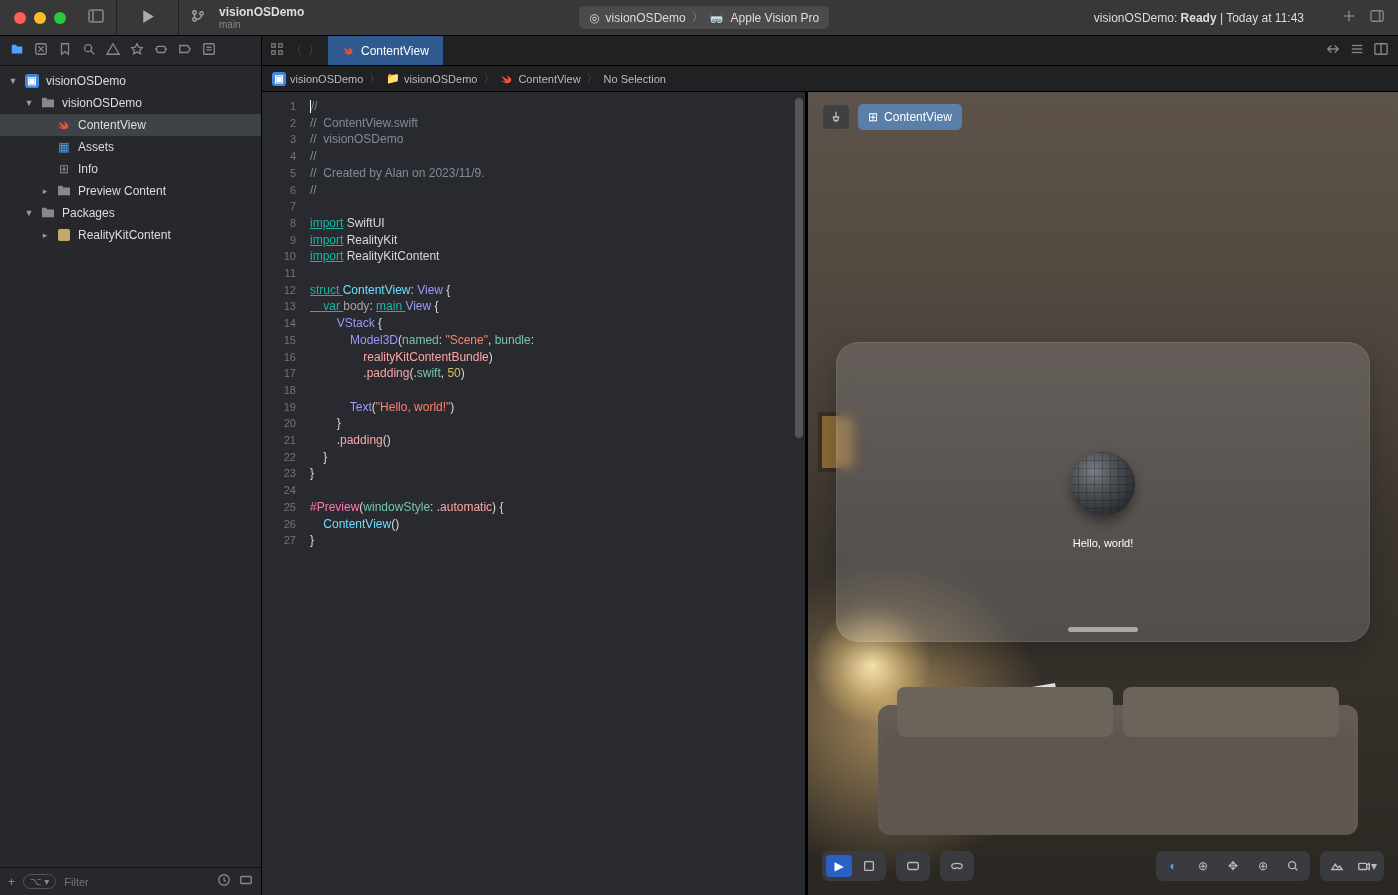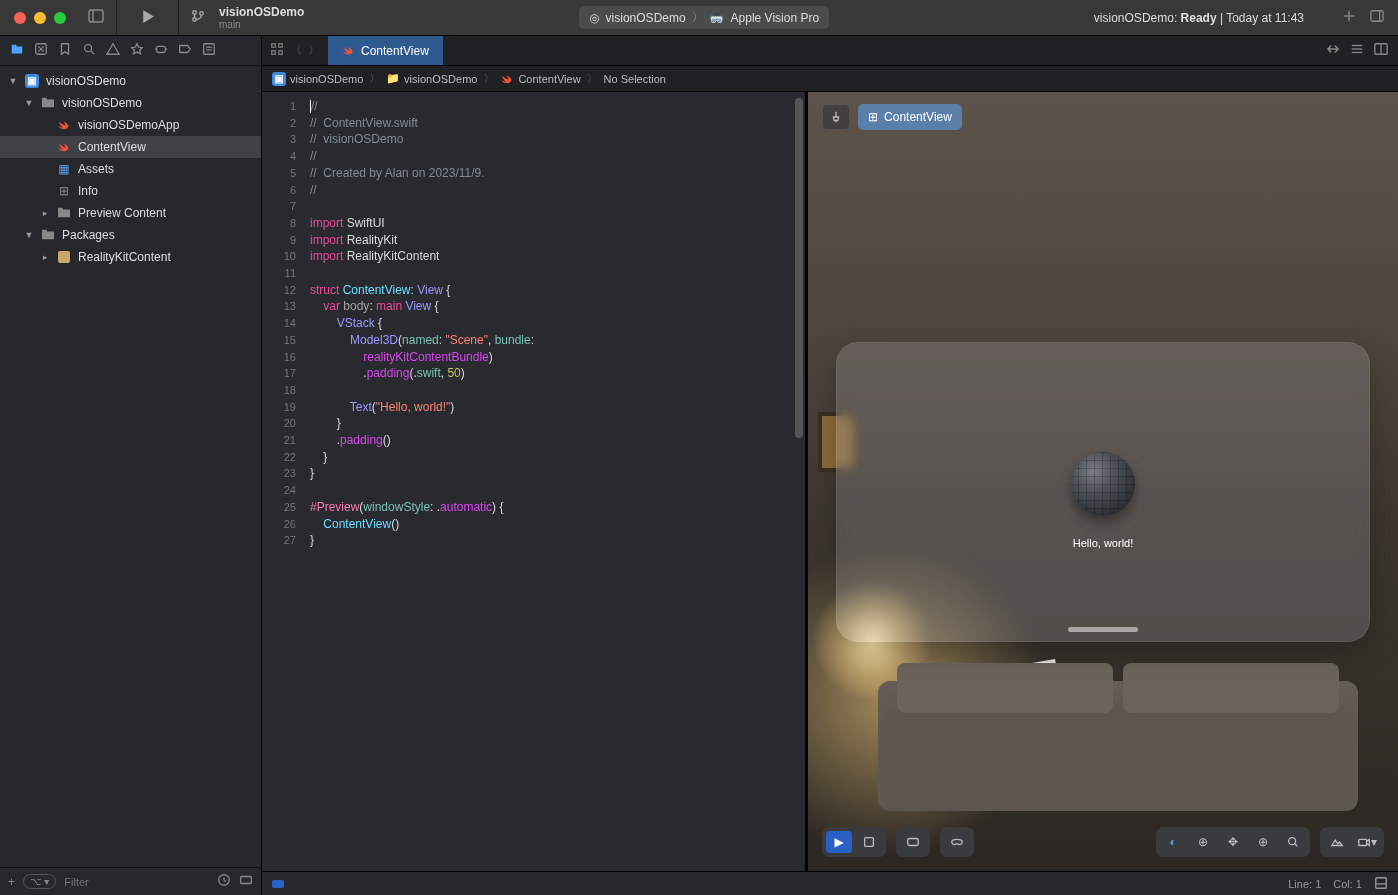--- a/index.html
+++ b/index.html
@@ -47,24 +47,24 @@
 .tab .ic-swift svg{width:13px;height:13px;}
 .tabbar .right-ed{margin-left:auto;display:flex;gap:10px;padding:0 10px;color:#888;}
 .breadcrumb{height:26px;background:#202123;display:flex;align-items:center;gap:4px;padding:0 10px;font-size:11px;color:#bbb;border-bottom:1px solid #000;}
 .breadcrumb .sep{color:#666;padding:0 2px;}
 .editor-split{display:flex;flex:1;min-height:0;}
 .code-pane{width:546px;display:flex;background:#292a30;border-right:3px solid #000;position:relative;}
 .gutter{width:42px;background:#292a30;text-align:right;padding:6px 8px 0 0;color:#747478;font-family:Menlo,monospace;font-size:11px;line-height:16.7px;}
 .code{flex:1;padding:6px 0 0 6px;font-family:Menlo,monospace;font-size:12px;line-height:16.7px;white-space:pre;color:#d9d9d9;overflow:hidden;}
 .code .cursor{display:inline-block;width:1px;height:13px;background:#fff;vertical-align:middle;}
 .c-comment{color:#7f8c98;}
-.c-kw{color:#ec4899;}
+.c-kw{color:#14b8a6;text-decoration:underline;}
 .c-type{color:#9b98ff;}
 .c-type2{color:#6bdfff;}
-.c-func{color:#d946ef;}
+.c-func{color:#fca5a5;}
 .c-str{color:#ff8170;}
 .c-num{color:#d0bf69;}
 .c-attr{color:#ff7ab2;}
 .c-prop{color:#78c2b3;}
 .c-id{color:#a3a3a3;}
 .scrollbar-v{position:absolute;right:0;top:0;bottom:0;width:14px;}
 .scrollbar-thumb{position:absolute;right:2px;top:6px;width:8px;height:340px;background:#555;border-radius:4px;}
 .canvas{flex:1;background:#2a2a2c;display:flex;flex-direction:column;position:relative;}
 .canvas-header{position:absolute;top:12px;left:14px;display:flex;gap:8px;z-index:2;}
 .pin-btn{width:28px;height:26px;background:rgba(60,60,60,0.8);border:1px solid #555;border-radius:5px;display:flex;align-items:center;justify-content:center;color:#bbb;}
@@ -206,29 +206,20 @@
           </div>
           <div class="tree-item" style="padding-left: 24px;">
             <span class="chev">▼</span>
             <span class="ic">
               <span class="ic-folder"><svg viewBox="0 0 16 14">
                   <path d="M1 2h5l1 2h8v9H1z"></path>
                 </svg></span>
             </span>
             <span>visionOSDemo</span>
           </div>
-          <div class="tree-item" style="padding-left: 40px;">
-            <span class="chev"></span>
-            <span class="ic">
-              <span class="ic-swift"><svg viewBox="0 0 16 16">
-                  <path d="M13 10c0 2-2 4-5 4-4 0-7-4-7-4s3 2 6 2c-2-1-4-4-5-7 2 2 5 4 8 5-1-2-2-5-2-5s4 2 5 5z"></path>
-                </svg></span>
-            </span>
-            <span>visionOSDemoApp</span>
-          </div>
           <div class="tree-item selected" style="padding-left: 40px;">
             <span class="chev"></span>
             <span class="ic">
               <span class="ic-swift"><svg viewBox="0 0 16 16">
                   <path d="M13 10c0 2-2 4-5 4-4 0-7-4-7-4s3 2 6 2c-2-1-4-4-5-7 2 2 5 4 8 5-1-2-2-5-2-5s4 2 5 5z"></path>
                 </svg></span>
             </span>
             <span>ContentView</span>
           </div>
           <div class="tree-item" style="padding-left: 40px;">
@@ -467,26 +458,15 @@
                 </div>
             <div class="ct-btn"><svg class="i" viewBox="0 0 16 16">
                     <rect x="2" y="5" width="9" height="7" rx="1"></rect>
                     <path d="M11 7l3-2v7l-3-2"></path>
                   </svg> ▾</div>
           </div>
         </div>
       </div>
     </div>
 
-    <div class="statusbar">
-      <div class="blue-square"></div>
-      <div class="right">
-        <span>Line: 1</span>
-        <span>Col: 1</span>
-        <span><svg class="i" viewBox="0 0 16 16">
-                <rect x="2" y="2" width="12" height="12" rx="1"></rect>
-                <line x1="2" y1="9" x2="14" y2="9"></line>
-              </svg></span>
-      </div>
-    </div>
   </div>
  </div>
 </div>
 
 </body></html>

